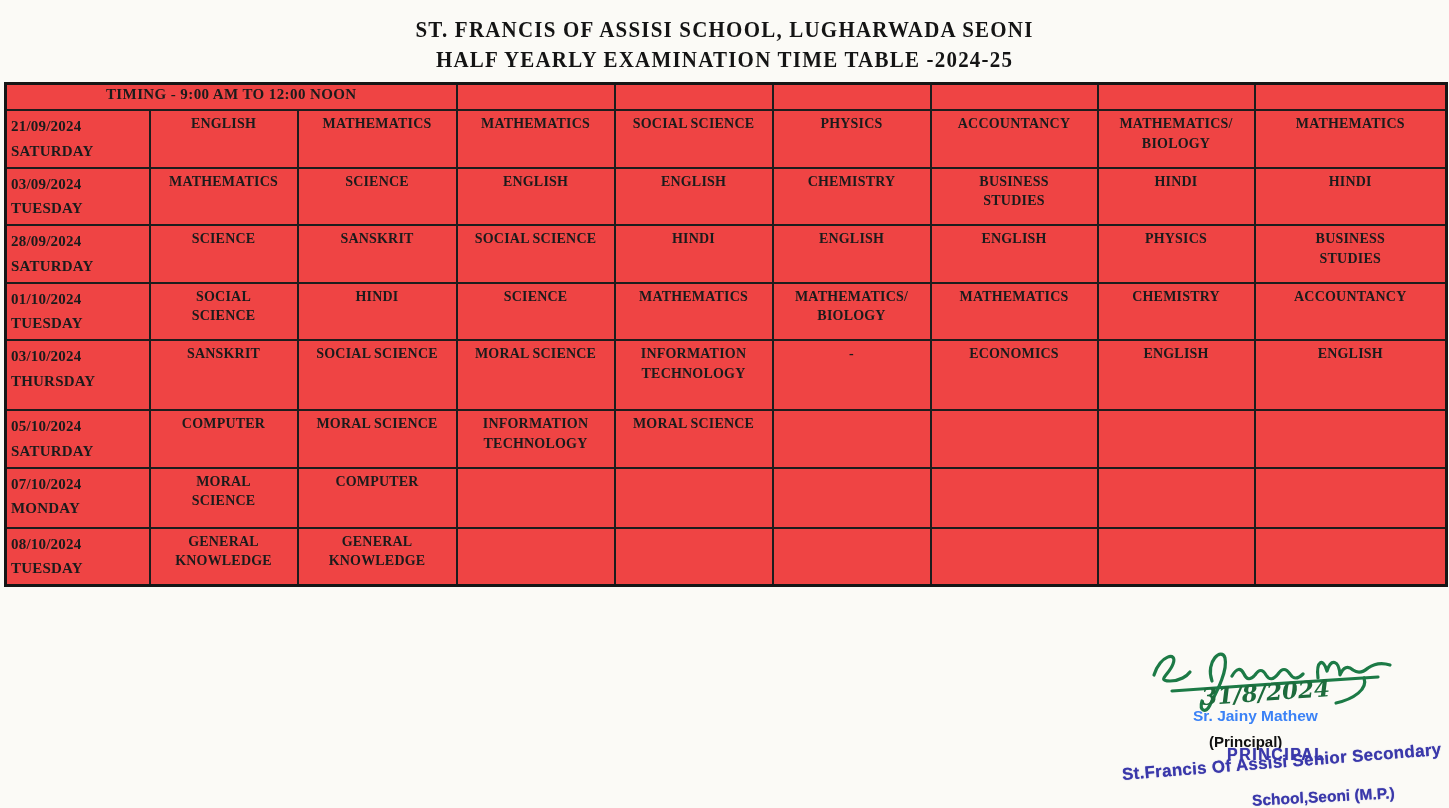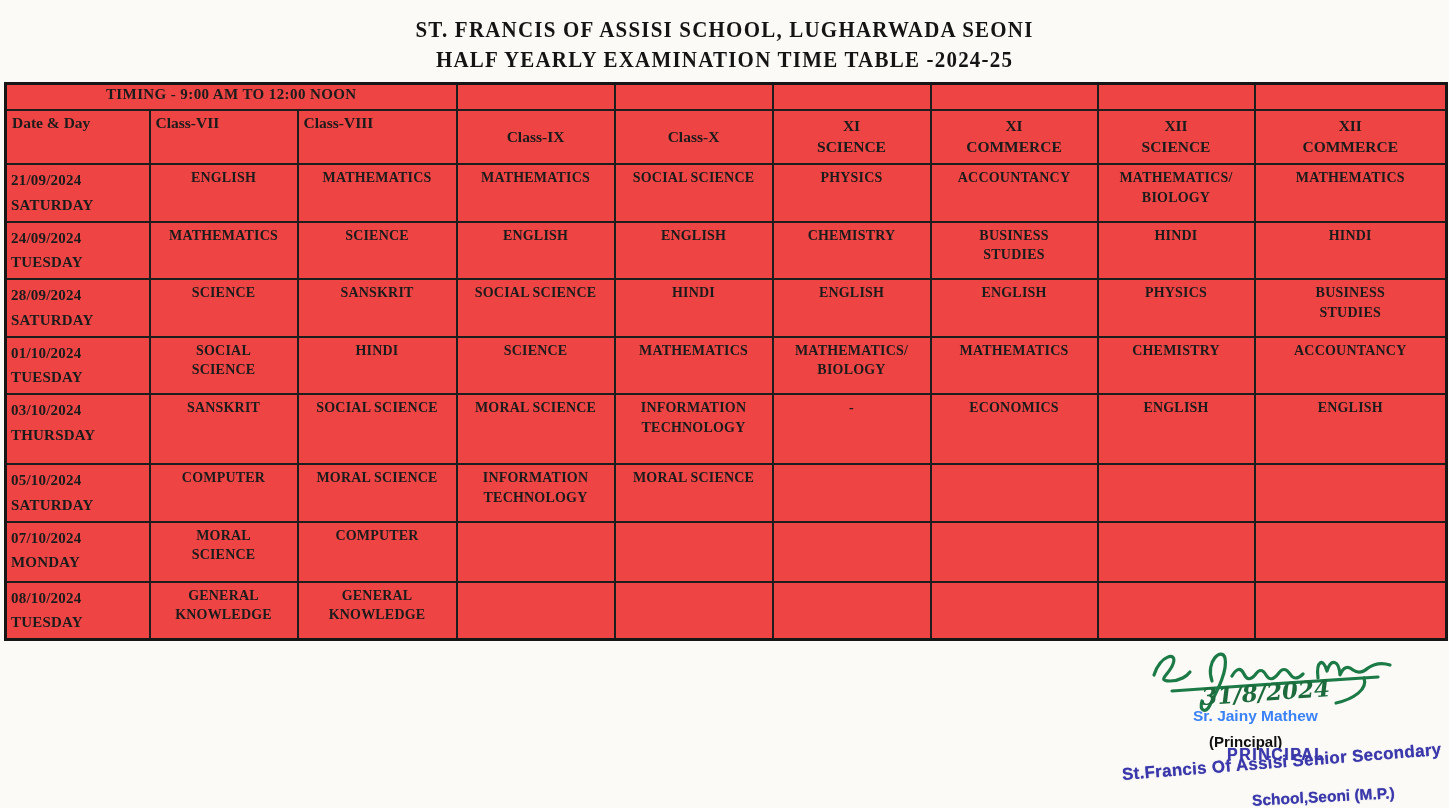--- a/index.html
+++ b/index.html
@@ -122,52 +122,37 @@
   <thead>
     <tr>
       <th class="timing-cell" colspan="3">TIMING - 9:00 AM TO 12:00 NOON</th>
       <th class="empty-h"></th>
       <th class="empty-h"></th>
       <th class="empty-h"></th>
       <th class="empty-h"></th>
       <th class="empty-h"></th>
       <th class="empty-h"></th>
     </tr>
-    <tr class="header-row" id="header-row">
-        <th class="left">Date &amp; Day</th>
-        <th class="left">Class-VII</th>
-        <th class="left">Class-VIII</th>
-        <th class="center">Class-IX</th>
-        <th class="center">Class-X</th>
-        <th class="center">XI
-SCIENCE</th>
-        <th class="center">XI
-COMMERCE</th>
-        <th class="center">XII
-SCIENCE</th>
-        <th class="center">XII
-COMMERCE</th>
-      </tr>
   </thead>
   <tbody id="tbody">
       <tr style="height: 53px;">
         <td class="date">21/09/2024
 SATURDAY</td>
         <td class="subj">ENGLISH</td>
         <td class="subj">MATHEMATICS</td>
         <td class="subj">MATHEMATICS</td>
         <td class="subj">SOCIAL SCIENCE</td>
         <td class="subj">PHYSICS</td>
         <td class="subj">ACCOUNTANCY</td>
         <td class="subj">MATHEMATICS/
 BIOLOGY</td>
         <td class="subj">MATHEMATICS</td>
       </tr>
       <tr style="height: 55px;">
-        <td class="date">24/09/2024
+        <td class="date">03/09/2024
 TUESDAY</td>
         <td class="subj">MATHEMATICS</td>
         <td class="subj">SCIENCE</td>
         <td class="subj">ENGLISH</td>
         <td class="subj">ENGLISH</td>
         <td class="subj">CHEMISTRY</td>
         <td class="subj">BUSINESS
 STUDIES</td>
         <td class="subj">HINDI</td>
         <td class="subj">HINDI</td>

